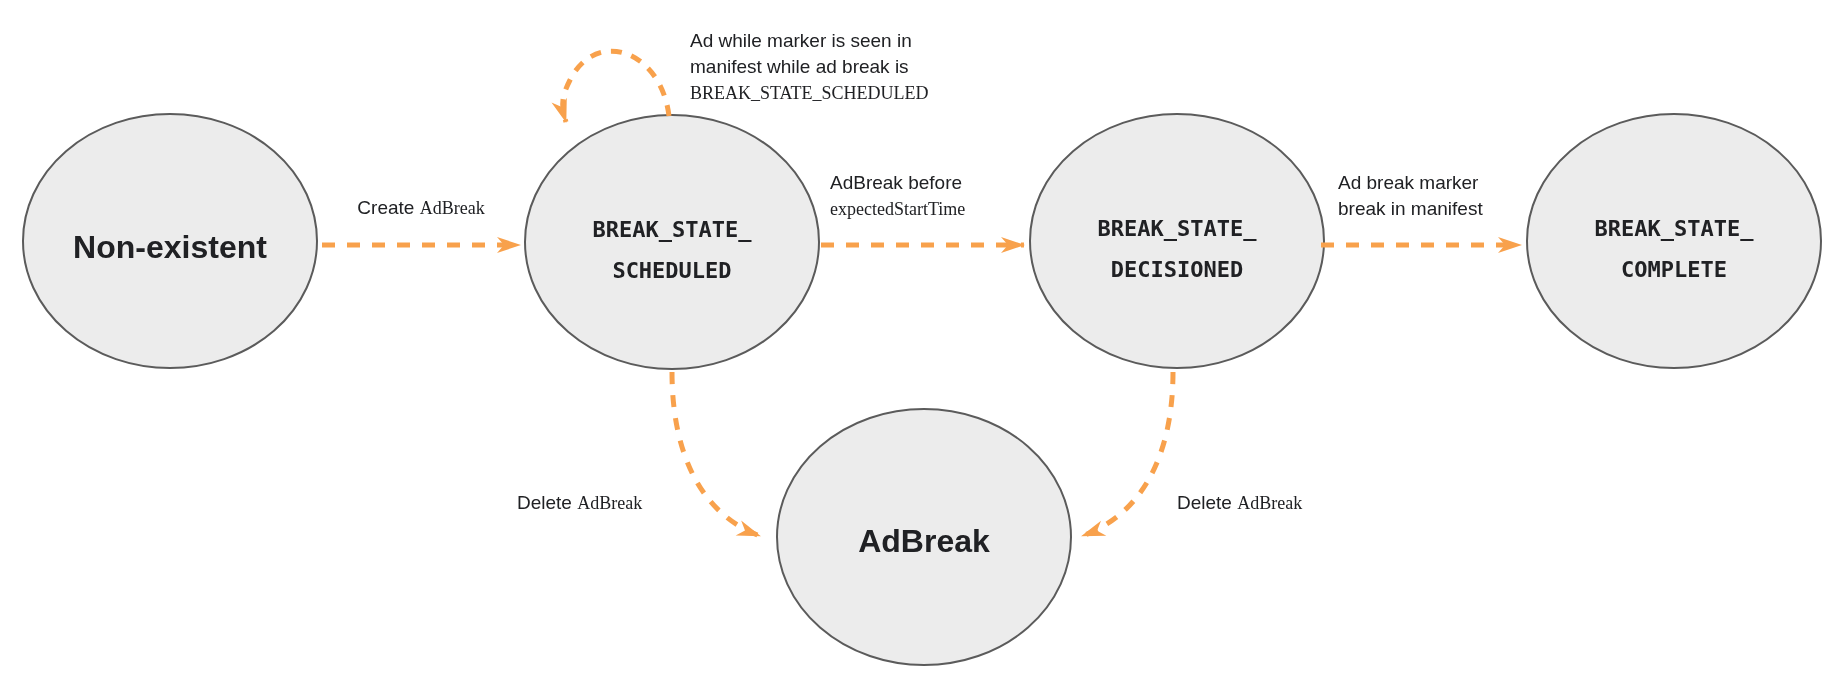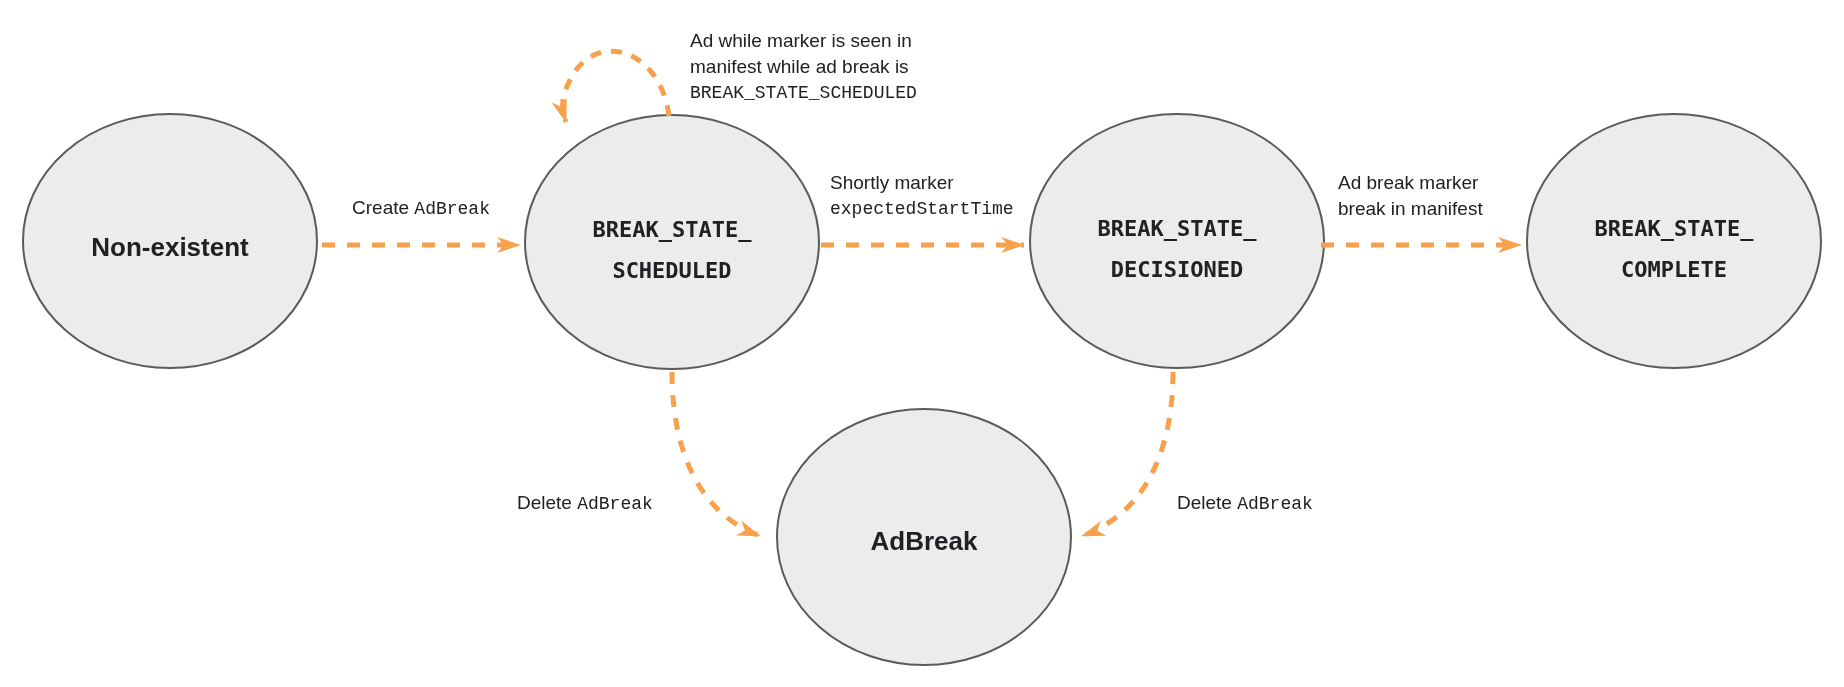--- a/index.html
+++ b/index.html
@@ -38,26 +38,26 @@
   .dash-loop { stroke-dasharray: 11 10; }
   .arrowhead-fill { fill: var(--arrow-orange, #f8a14c); }
 
   .label { position: absolute; color: var(--text, #202124); }
   .node-label {
     transform: translate(-50%, -50%);
     text-align: center;
     font-weight: bold;
     white-space: pre-line;
   }
-  .node-label.sans { font-family: "Liberation Sans", sans-serif; font-size: 26px; line-height: 29px; }
+  .node-label.sans { font-family: "Liberation Sans", sans-serif; font-size: 32px; line-height: 29px; }
   .node-label.mono { font-family: "DejaVu Sans Mono", monospace; font-size: 22px; line-height: 41px; letter-spacing: 0px; }
 
   .edge-label { font-size: 19px; line-height: 26px; white-space: nowrap; }
   .edge-label .plain { font-family: "Liberation Sans", sans-serif; }
-  .edge-label .code { font-family: Liberation Mono, monospace; font-size: 18px; }
+  .edge-label .code { font-family: Liberation Serif, serif; font-size: 18px; }
   .edge-label.centered { transform: translate(-50%, -50%); }
 </style>
 </head>
 <body>
 
 <div class="diagram-wrap">
 
   <svg class="canvas" width="1844" height="687" viewBox="0 0 1844 687">
     <defs>
       <marker id="arrowhead" viewBox="0 0 26 20" refX="24" refY="10" markerWidth="26" markerHeight="20" orient="auto" markerUnits="userSpaceOnUse">
@@ -92,21 +92,21 @@
     <span class="plain">Create </span><span class="code">AdBreak</span>
   </div>
 
   <div class="label edge-label" style="left:690px; top:28px;">
     <div class="plain">Ad while marker is seen in</div>
     <div class="plain">manifest while ad break is</div>
     <div class="code">BREAK_STATE_SCHEDULED</div>
   </div>
 
   <div class="label edge-label" style="left:830px; top:170px;">
-    <div class="plain">Shortly marker</div>
+    <div class="plain">AdBreak before</div>
     <div class="code">expectedStartTime</div>
   </div>
 
   <div class="label edge-label" style="left:1338px; top:170px;">
     <div class="plain">Ad break marker</div>
     <div class="plain">break in manifest</div>
   </div>
 
   <div class="label edge-label" style="left:517px; top:490px;">
     <span class="plain">Delete </span><span class="code">AdBreak</span>

